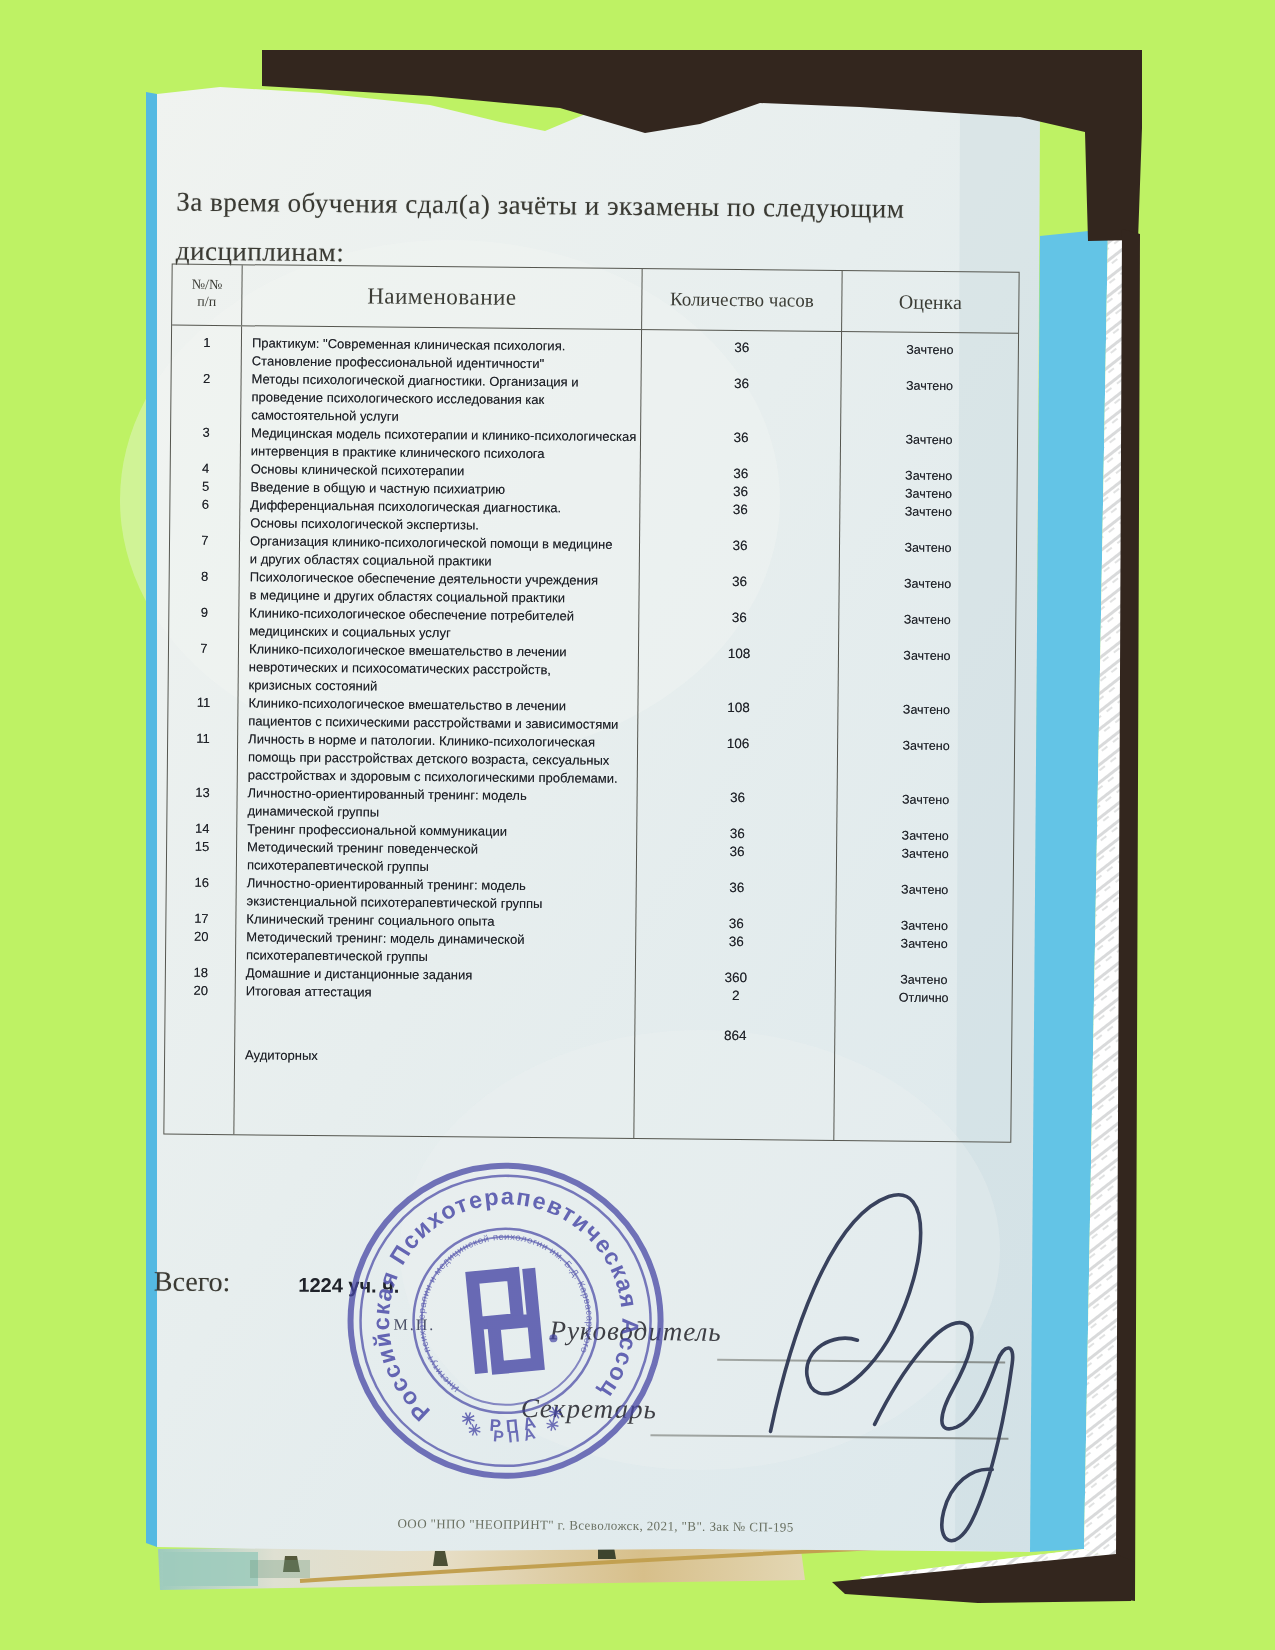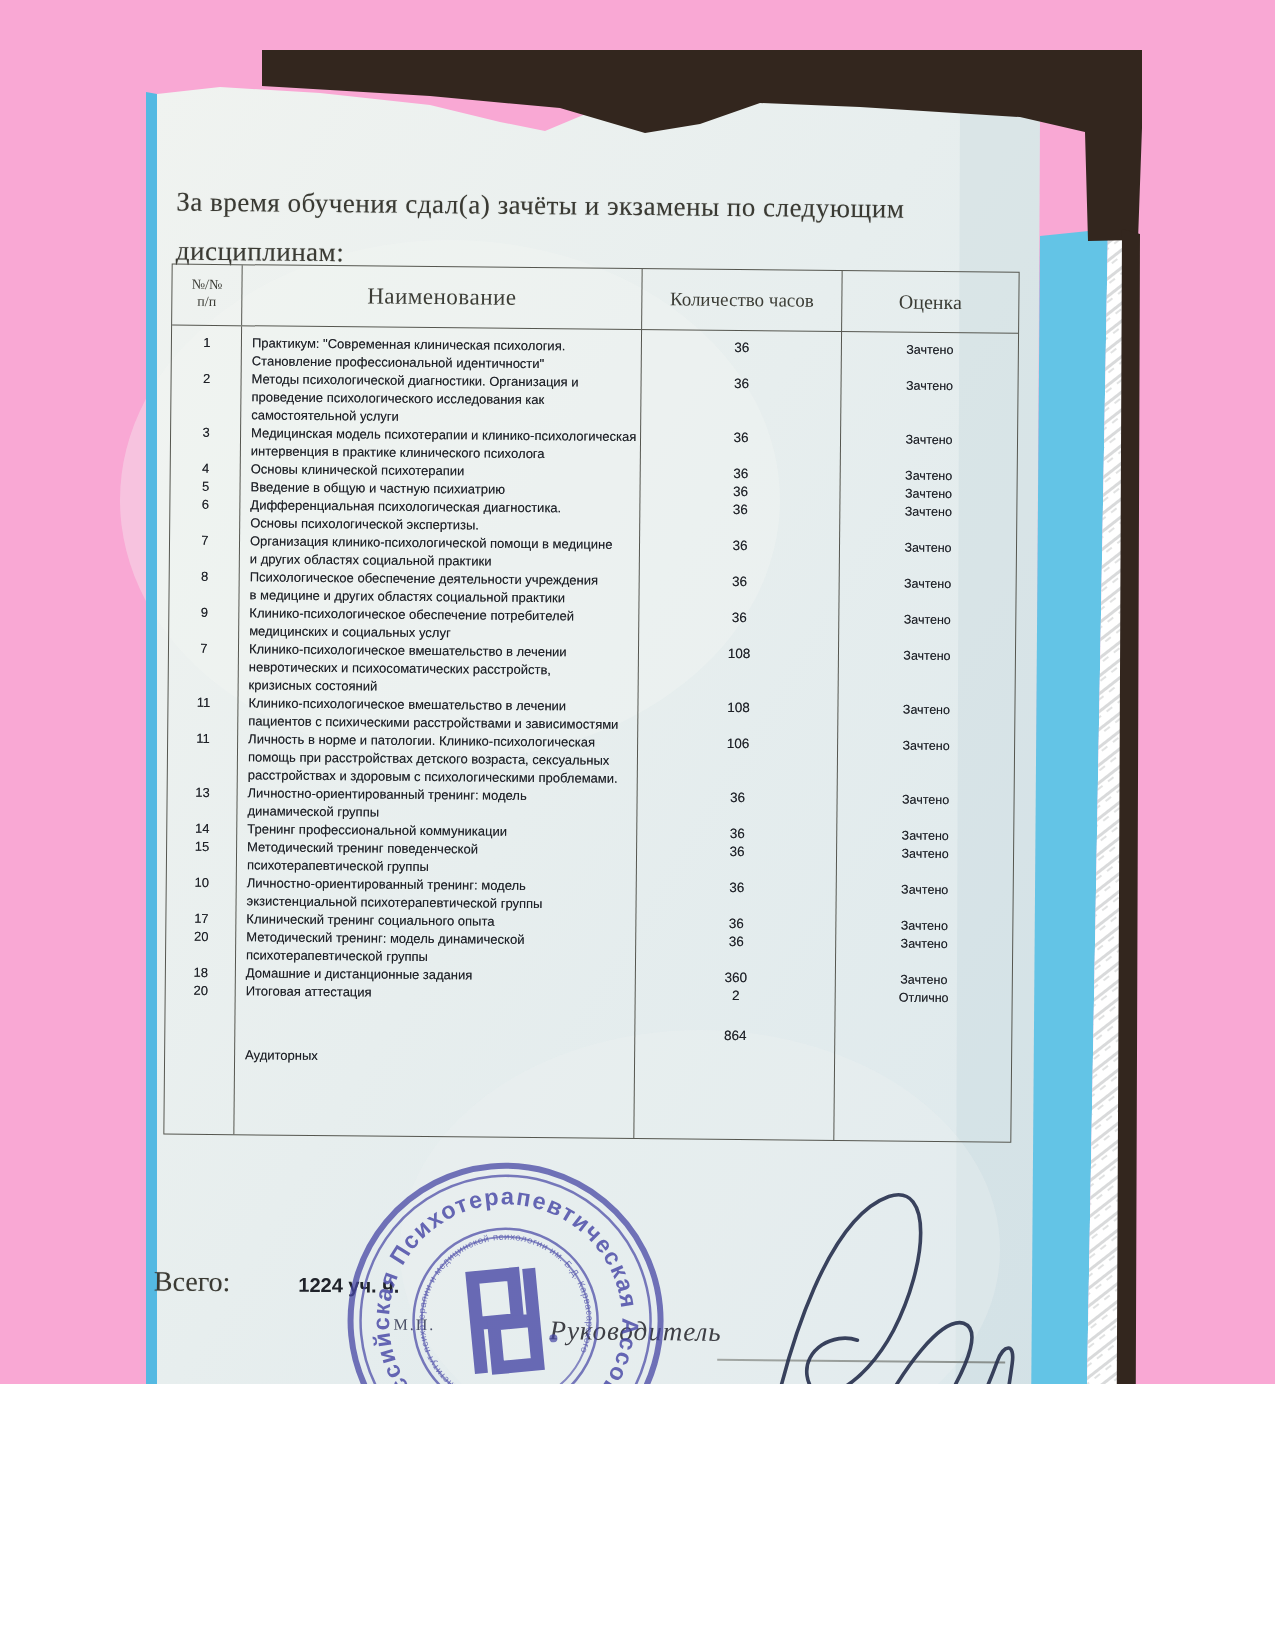--- a/index.html
+++ b/index.html
@@ -1,16 +1,16 @@
 <!DOCTYPE html>
 <html><head>
 <meta charset="utf-8">
 <style>
   html,body{margin:0;padding:0;background:#fff;}
-  .stage{position:relative;width:1275px;height:1384px;overflow:hidden;background:#f9a8d4;
+  .stage{position:relative;width:1275px;height:1650px;overflow:hidden;background:#bef264;
          font-family:"Liberation Sans",sans-serif;}
   .bg-svg{position:absolute;left:0;top:0;z-index:1;}
   
   .content{position:absolute;left:157px;top:68px;width:880px;height:1540px;z-index:3;
            transform:rotate(.55deg);transform-origin:60px 60px;color:#23252a;}
   .intro{position:absolute;left:20px;top:110px;font-family:"Liberation Serif",serif;
          font-size:27px;line-height:49px;color:#3a3a33;letter-spacing:.5px;
          text-shadow:0 0 1px rgba(60,60,55,.35);}
   
   .ttable{position:absolute;left:16px;top:196px;width:848px;border:1.4px solid #55564f;
@@ -246,21 +246,21 @@
             <div class="c cell-grade">Зачтено</div>
           </div>
         <div class="trow">
             <div class="c cell-num">15</div>
             <div class="c cell-name">Методический тренинг поведенческой
 психотерапевтической группы</div>
             <div class="c cell-hours">36</div>
             <div class="c cell-grade">Зачтено</div>
           </div>
         <div class="trow">
-            <div class="c cell-num">10</div>
+            <div class="c cell-num">16</div>
             <div class="c cell-name">Личностно-ориентированный тренинг: модель
 экзистенциальной психотерапевтической группы</div>
             <div class="c cell-hours">36</div>
             <div class="c cell-grade">Зачтено</div>
           </div>
         <div class="trow">
             <div class="c cell-num">17</div>
             <div class="c cell-name">Клинический тренинг социального опыта</div>
             <div class="c cell-hours">36</div>
             <div class="c cell-grade">Зачтено</div>

